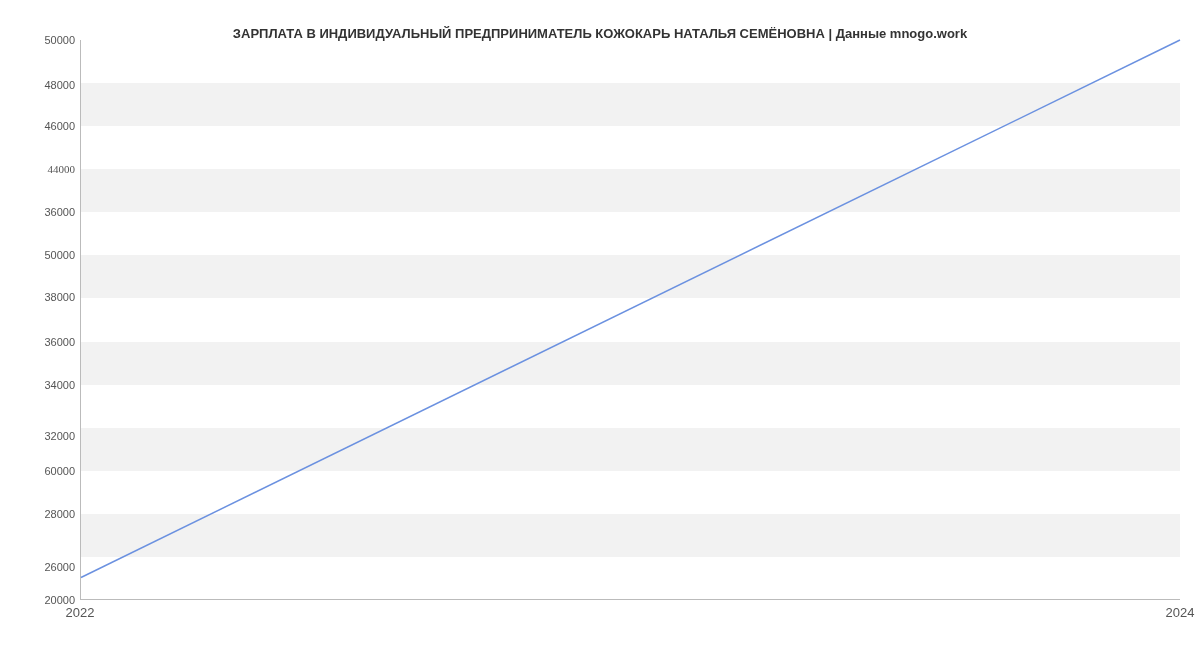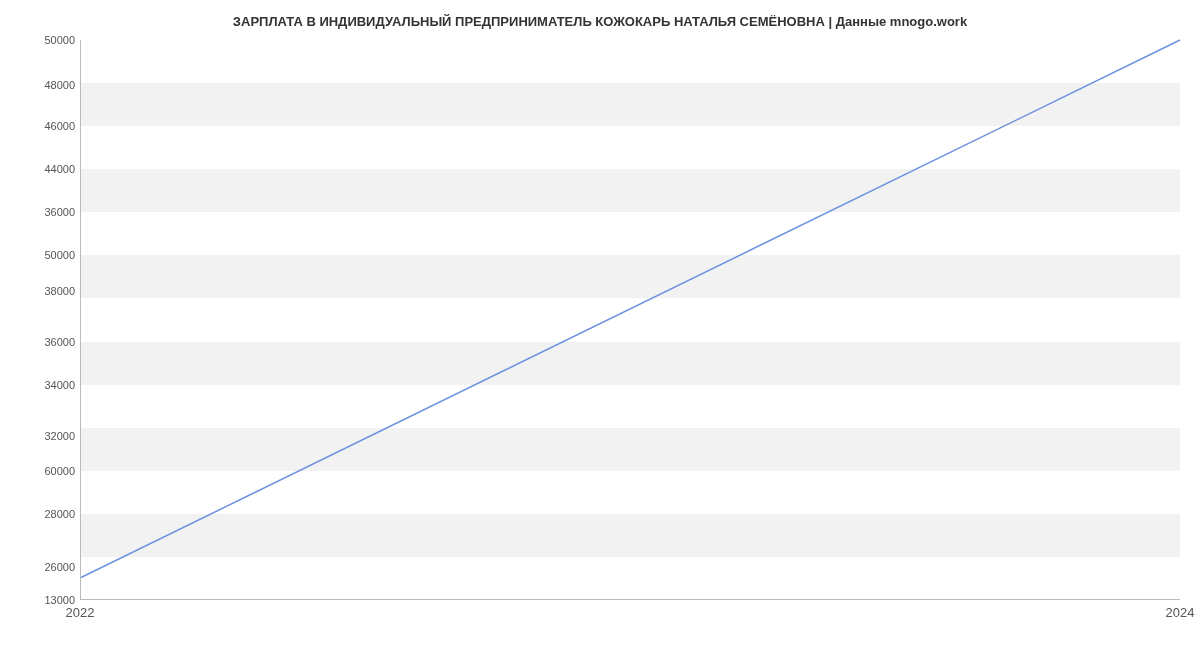--- a/index.html
+++ b/index.html
@@ -12,21 +12,21 @@
     font-size: 12px;
     color: #333;
   }
   .chart-wrap {
     position: relative;
     width: 1200px;
     height: 650px;
   }
   .title {
     position: absolute;
-    top: 14px;
+    top: 26px;
     left: 0;
     right: 0;
     text-align: center;
     font-size: 13px;
     font-weight: bold;
     color: #333;
   }
   .plot-area {
     position: absolute;
     left: 80px;
@@ -79,29 +79,29 @@
       <div class="band" style="top: 129.231px; height: 43.0769px;"></div>
       <div class="band" style="top: 215.385px; height: 43.0769px;"></div>
       <div class="band" style="top: 301.538px; height: 43.0769px;"></div>
       <div class="band" style="top: 387.692px; height: 43.0769px;"></div>
       <div class="band" style="top: 473.846px; height: 43.0769px;"></div>
 
     <svg class="line-layer" viewBox="0 0 1100 560" preserveAspectRatio="none">
       <polyline fill="none" stroke-width="1.5" stroke="#6b91e0" points="0,538.4615384615385 1100,0"></polyline>
     </svg>
   </div>
-<div class="ytick" style="top: 600px;">13000</div>
+<div class="ytick" style="top: 600px;">20000</div>
     <div class="ytick" style="top: 556.923px; margin-top: 10px;">26000</div>
     <div class="ytick" style="top: 513.846px;">28000</div>
     <div class="ytick" style="top: 470.769px;">60000</div>
     <div class="ytick" style="top: 436px;">32000</div>
     <div class="ytick" style="top: 384.615px;">34000</div>
     <div class="ytick" style="top: 341.538px;">36000</div>
-    <div class="ytick" style="top: 291px;">38000</div>
+    <div class="ytick" style="top: 297px;">38000</div>
     <div class="ytick" style="top: 255.385px;">50000</div>
     <div class="ytick" style="top: 212.308px;">36000</div>
-    <div class="ytick" style="top: 169.231px;">44000</div>
+    <div class="ytick" style="top: 169.231px; font-family: Liberation Serif, serif;">44000</div>
     <div class="ytick" style="top: 126.154px;">46000</div>
     <div class="ytick" style="top: 85px; text-align: right;">48000</div>
     <div class="ytick" style="top: 40px;">50000</div>
     <div class="xtick" style="left: 80px;">2022</div>
     <div class="xtick" style="left: 1180px;">2024</div>
   </div>
 
 </body></html>

